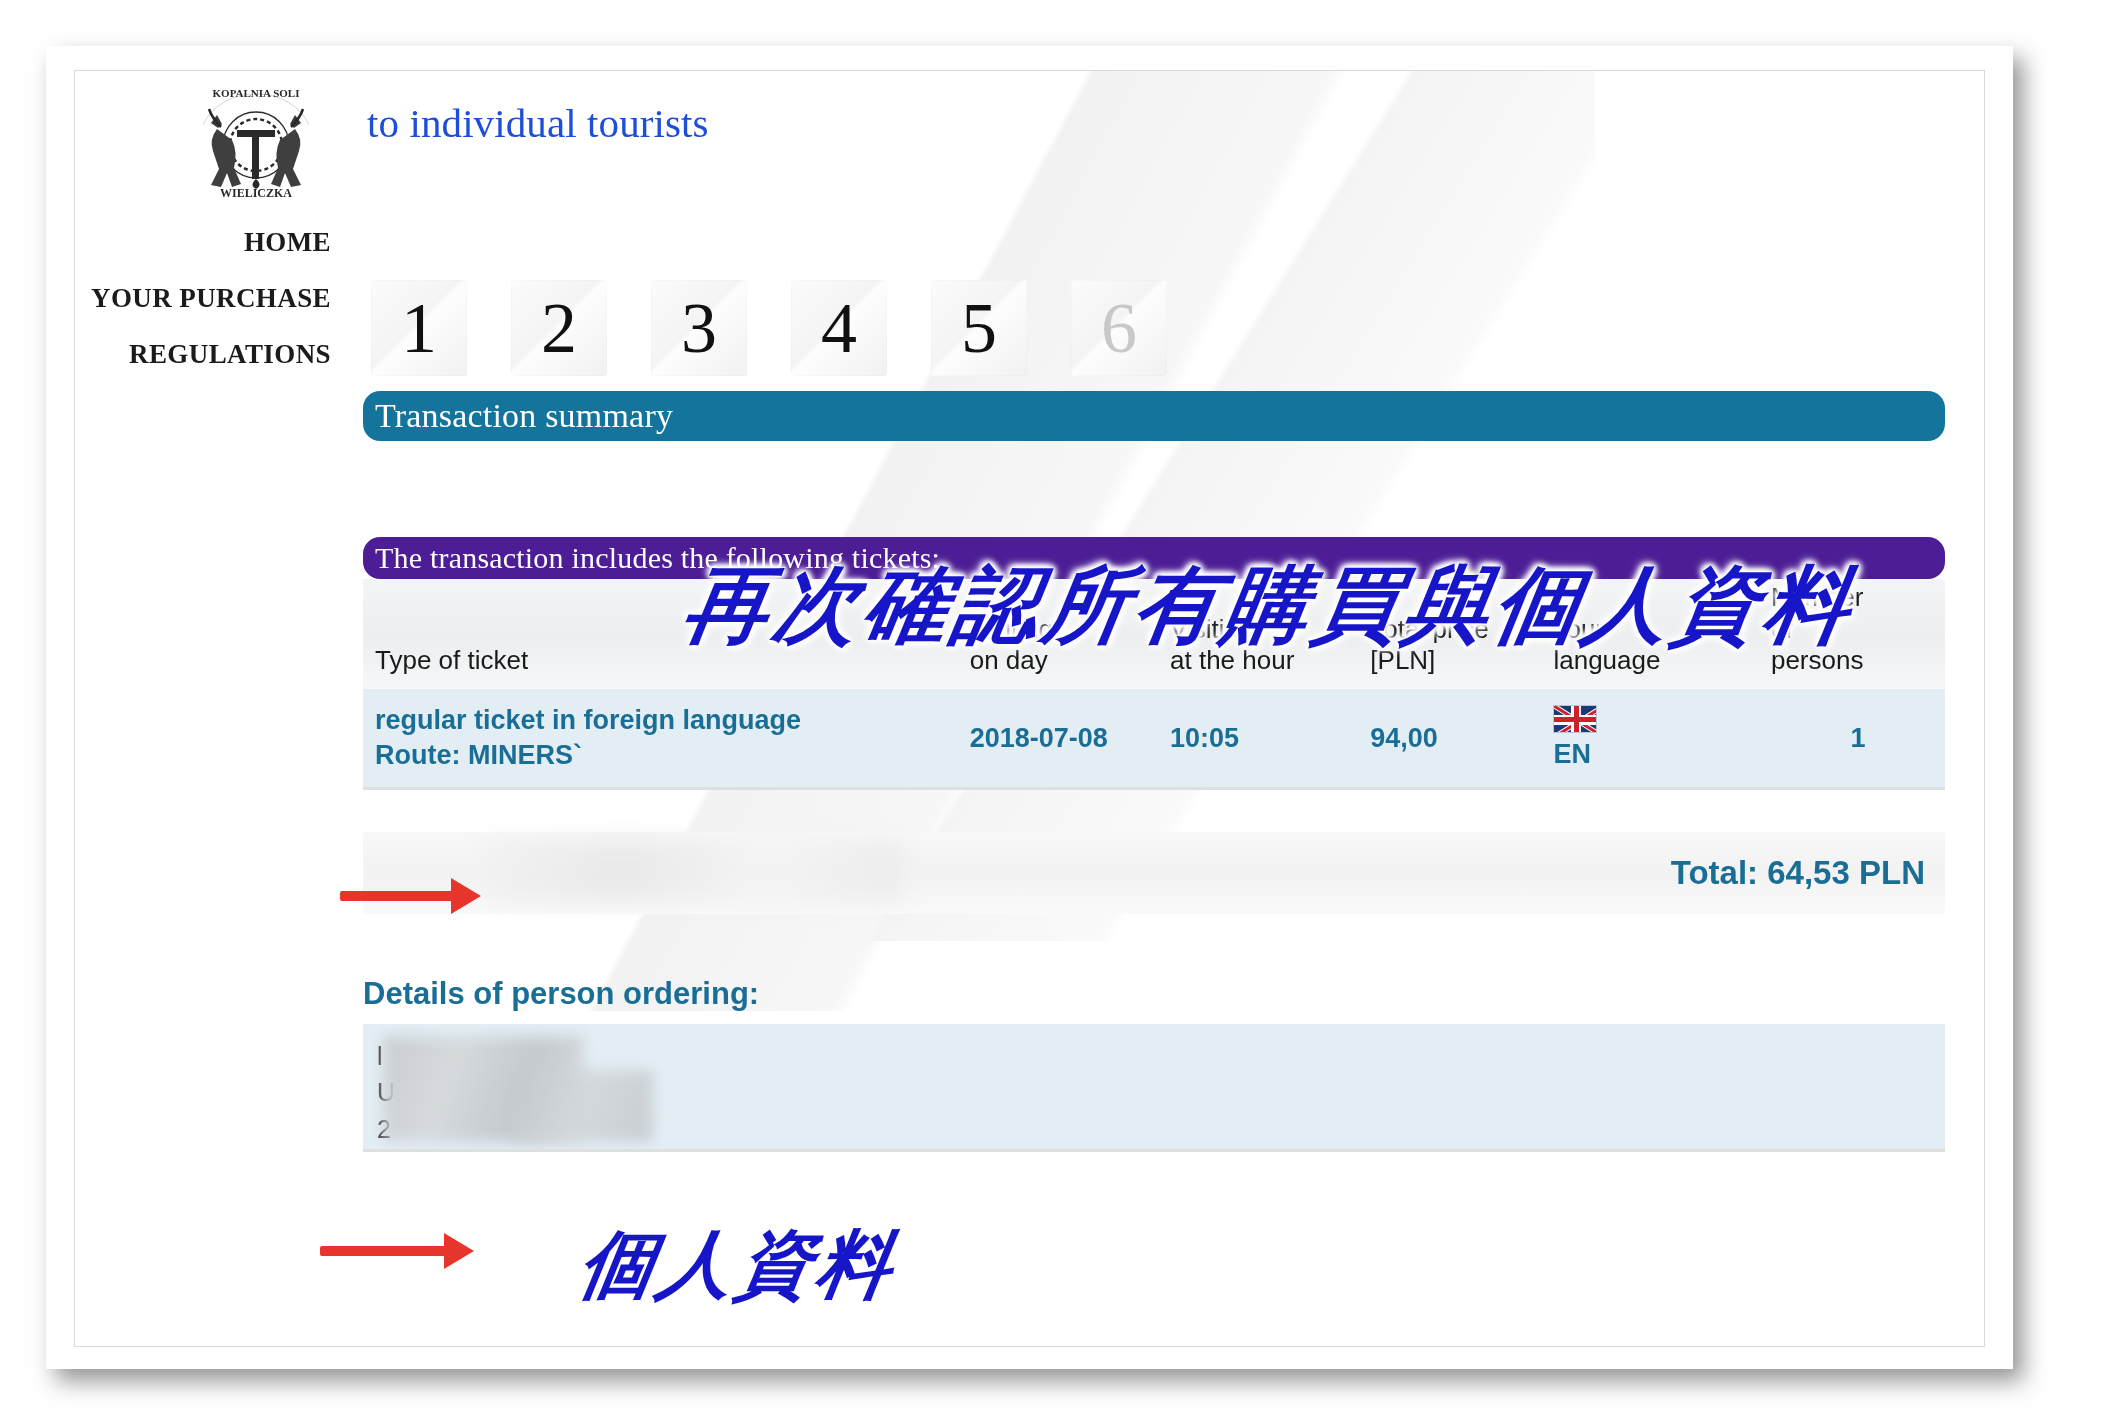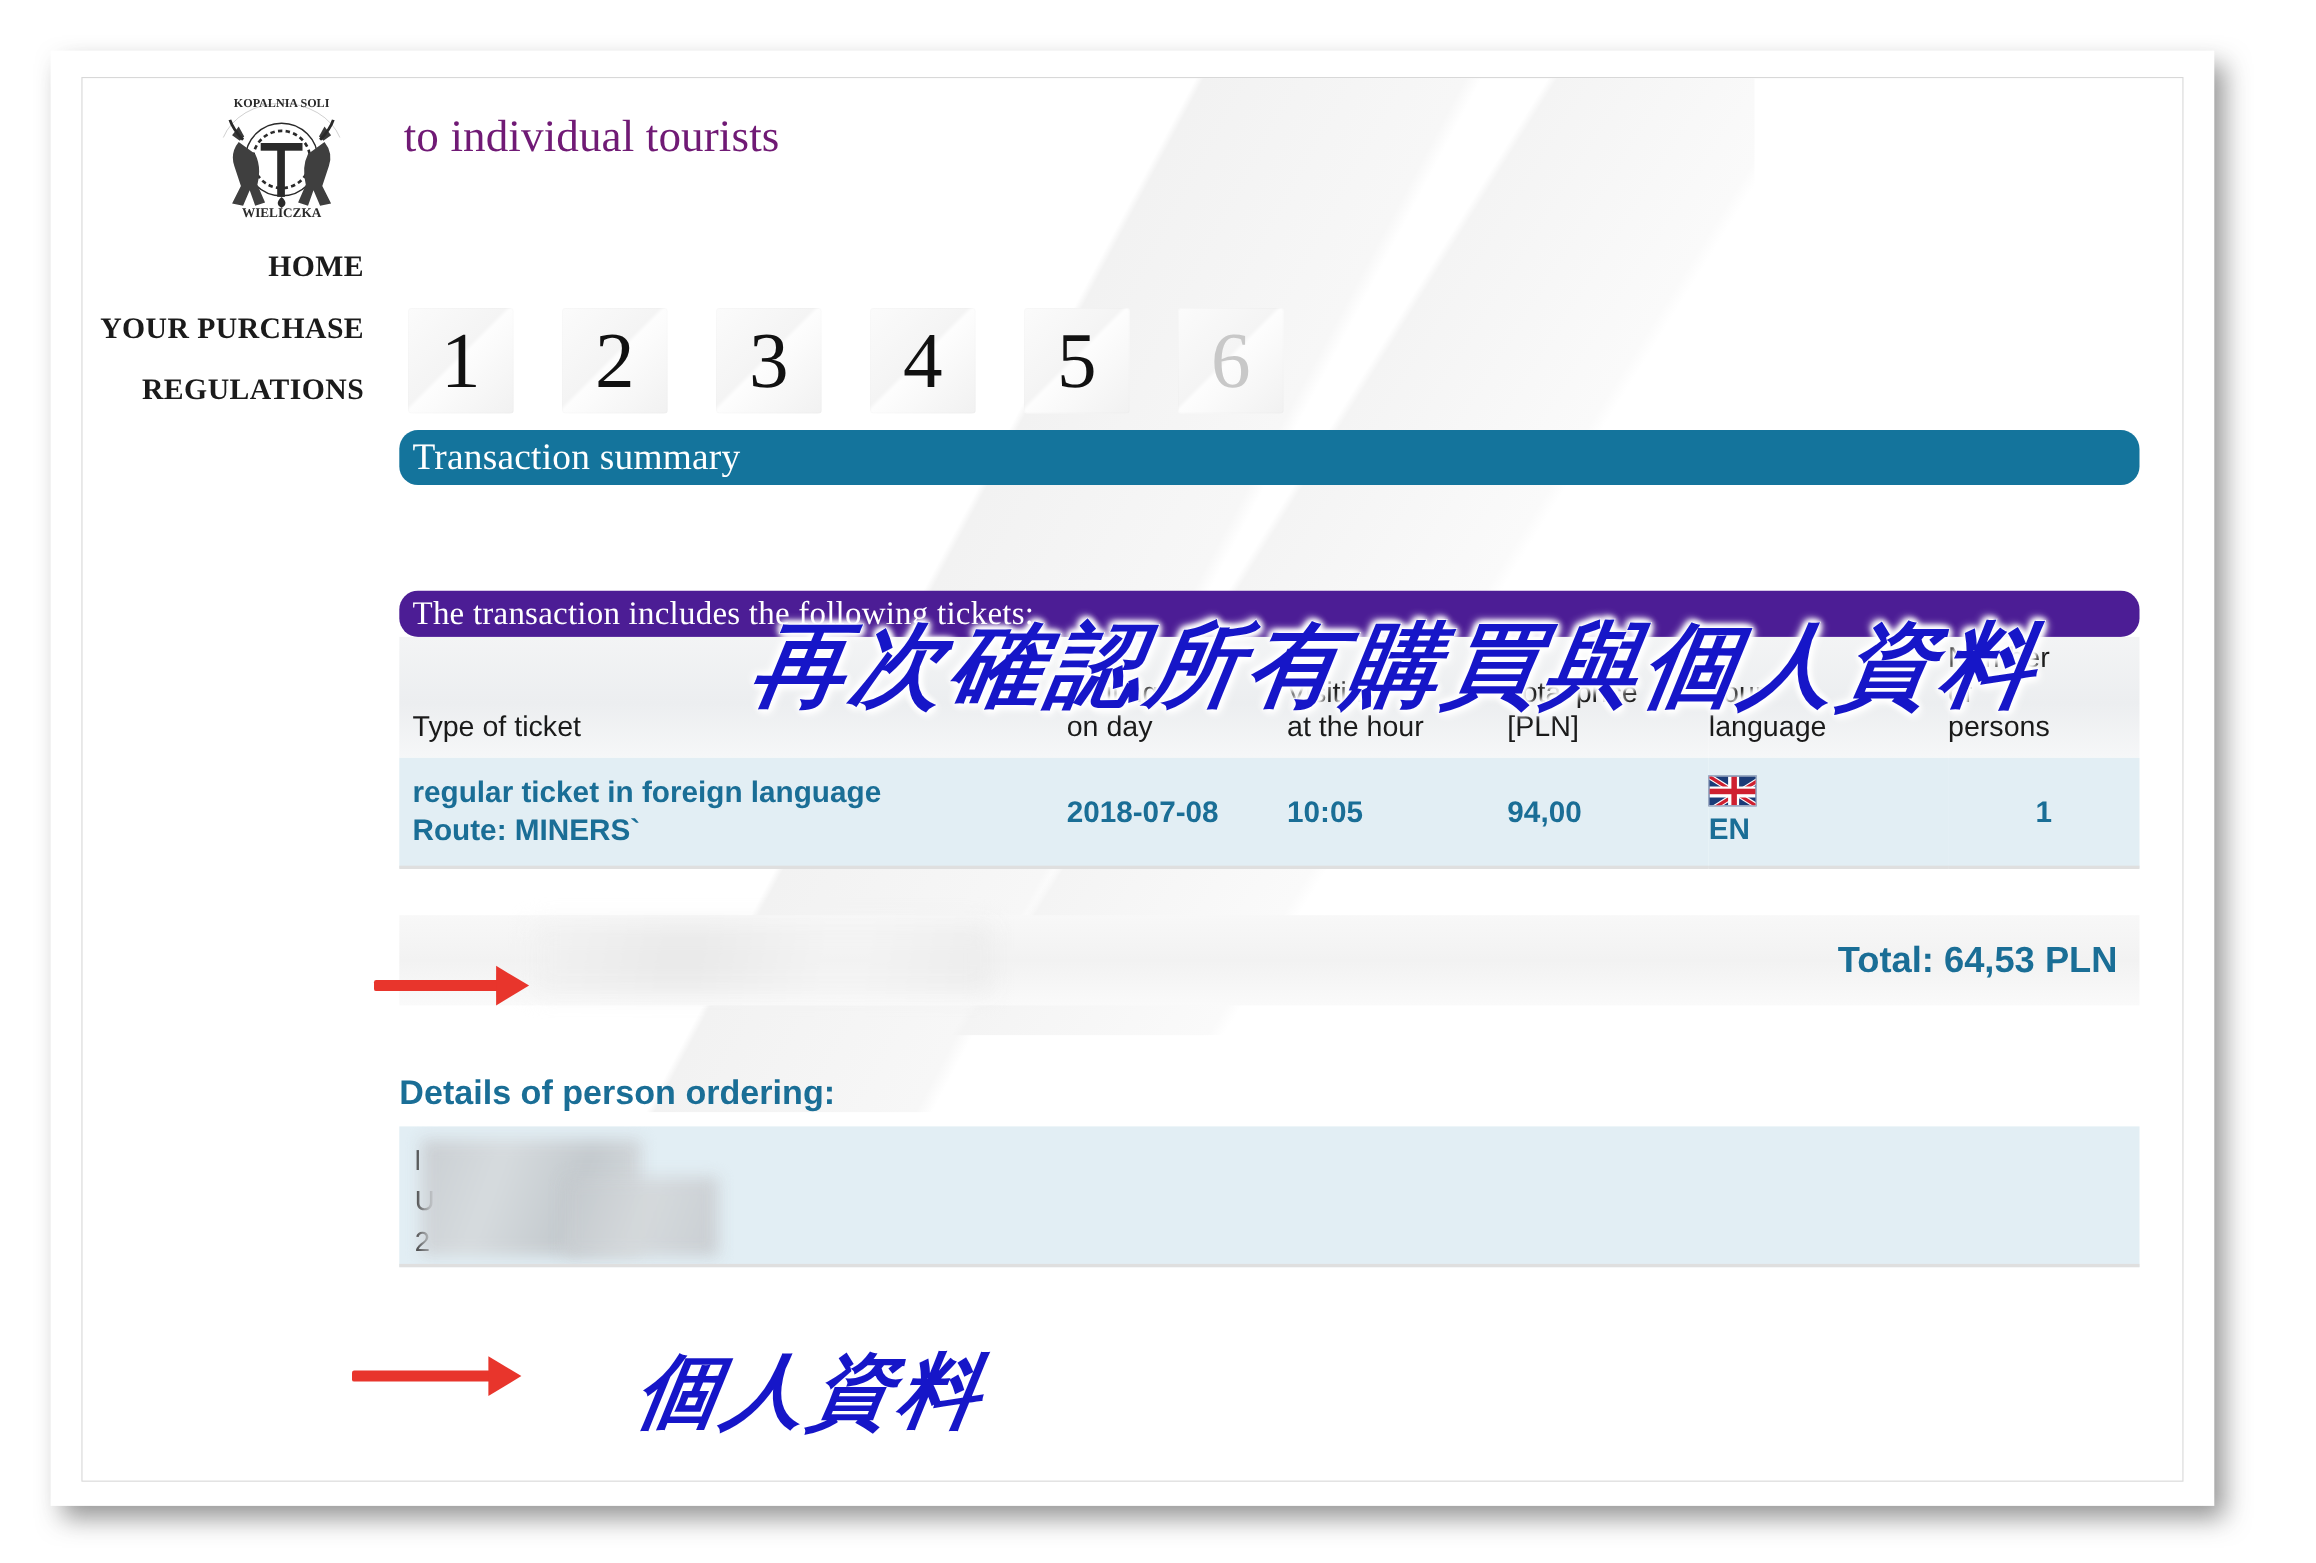--- a/index.html
+++ b/index.html
@@ -90,21 +90,21 @@
   .title-main {
     font-family: "Liberation Serif", serif;
     font-size: 68px;
     color: #1a1a1a;
     line-height: 1.02;
     letter-spacing: -0.5px;
   }
   .title-sub {
     font-family: "Liberation Serif", serif;
     font-size: 41px;
-    color: #701a75;
+    color: #1d4ed8;
     margin-top: 10px;
     letter-spacing: 0.1px;
   }
 
   
   .steps {
     position: absolute;
     left: 296px;
     top: 209px;
     display: flex;

